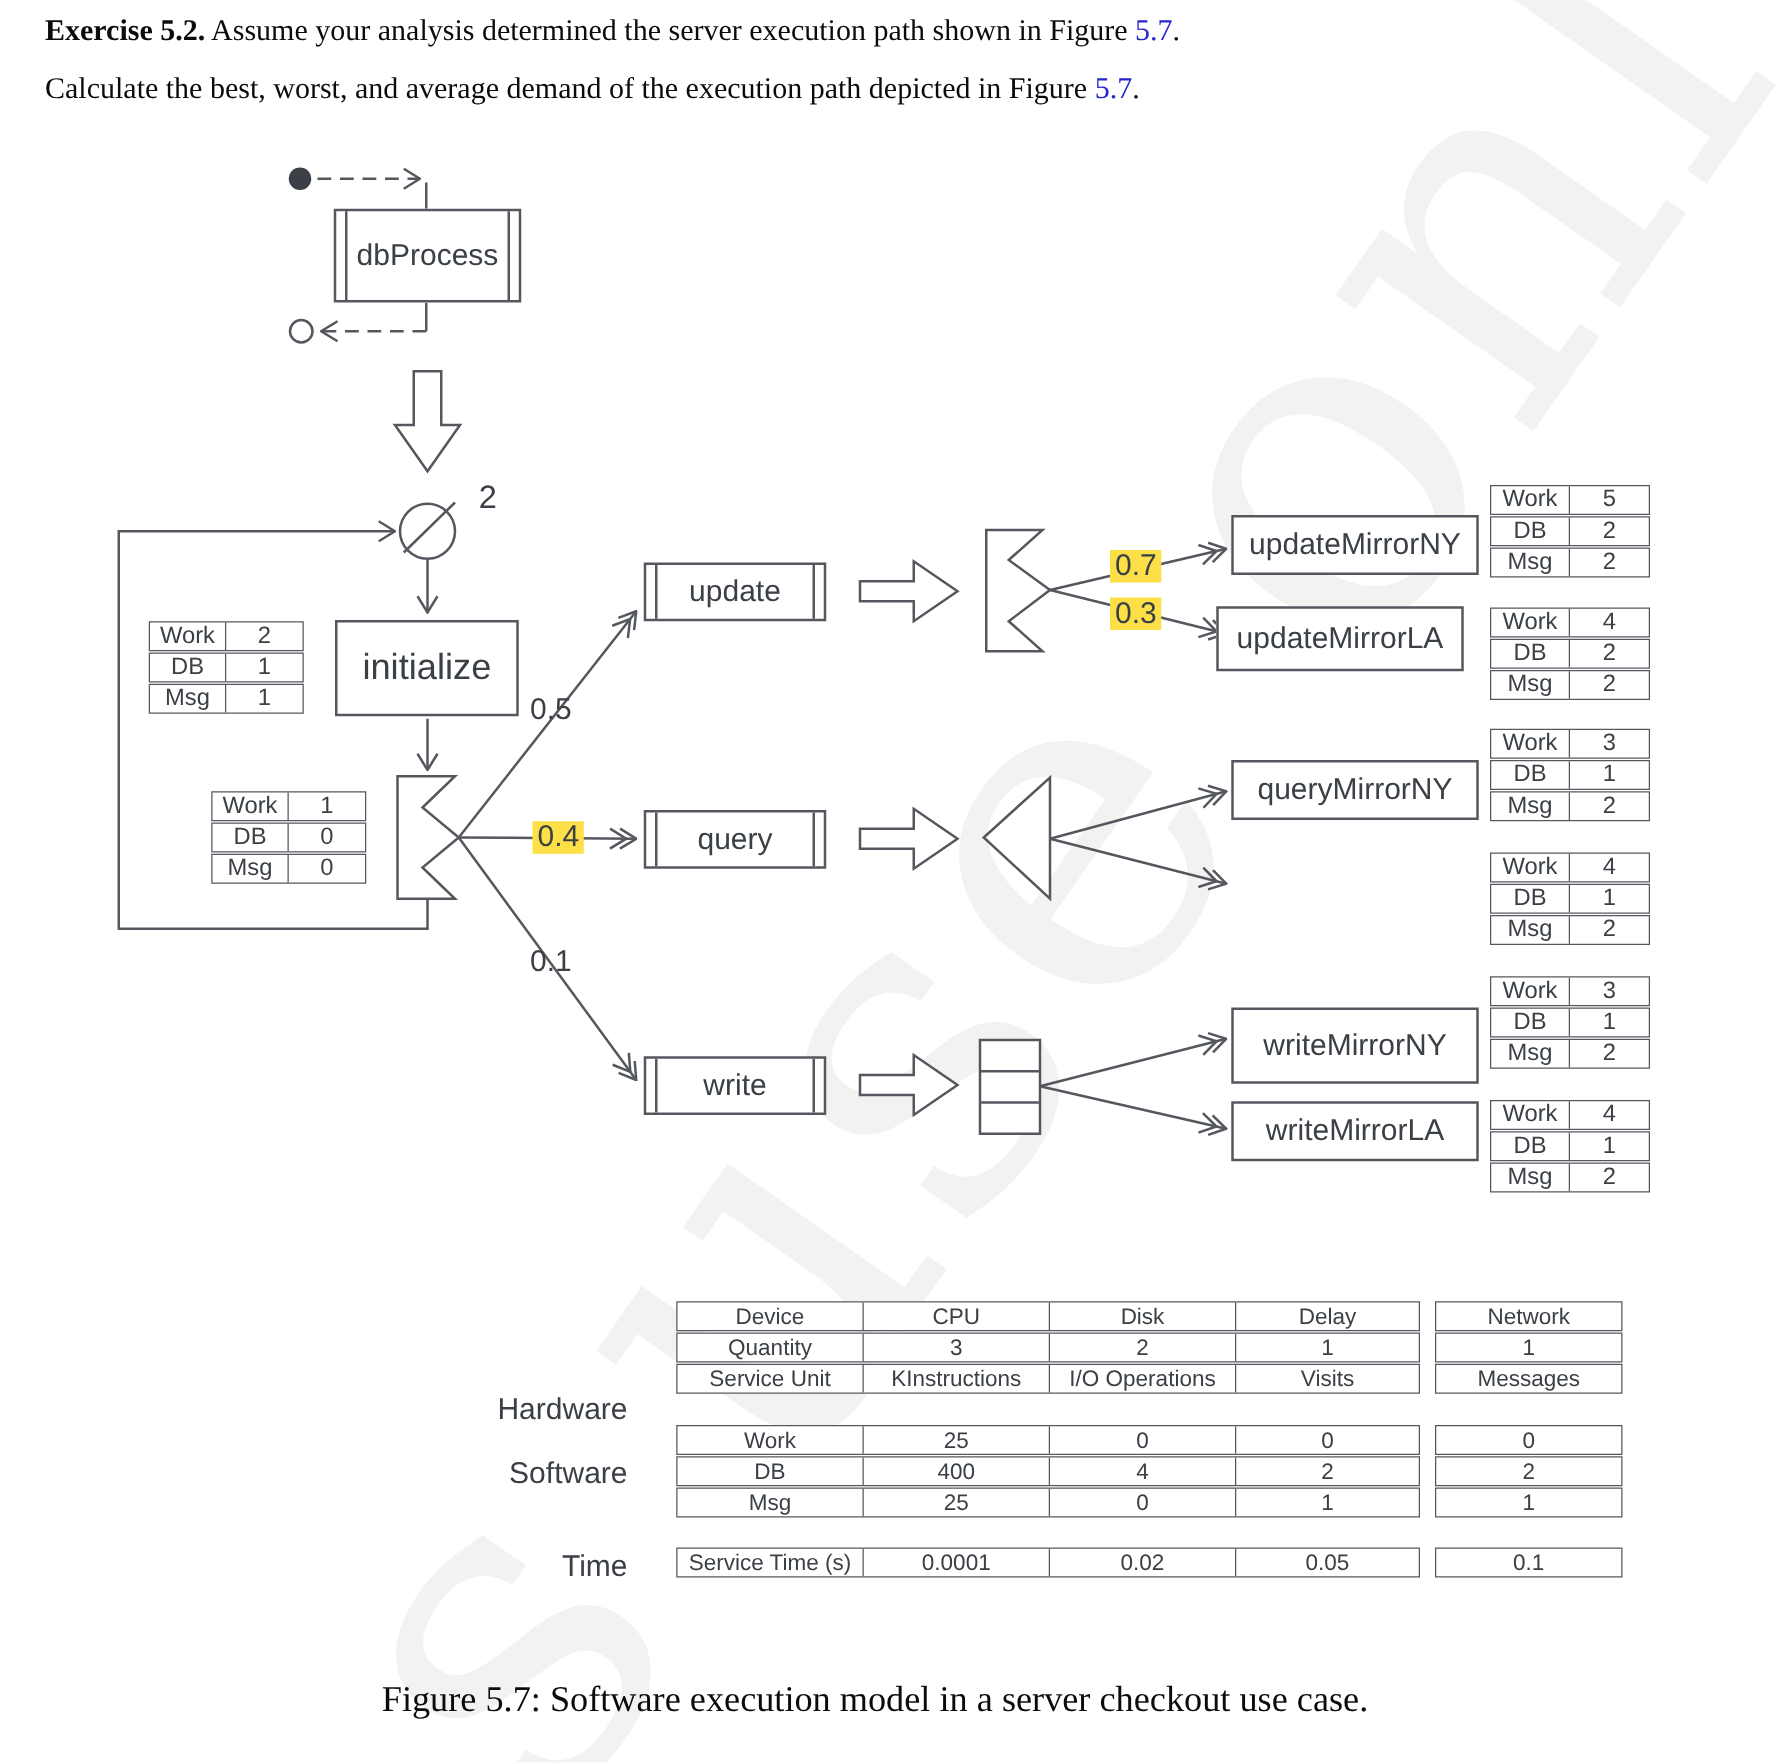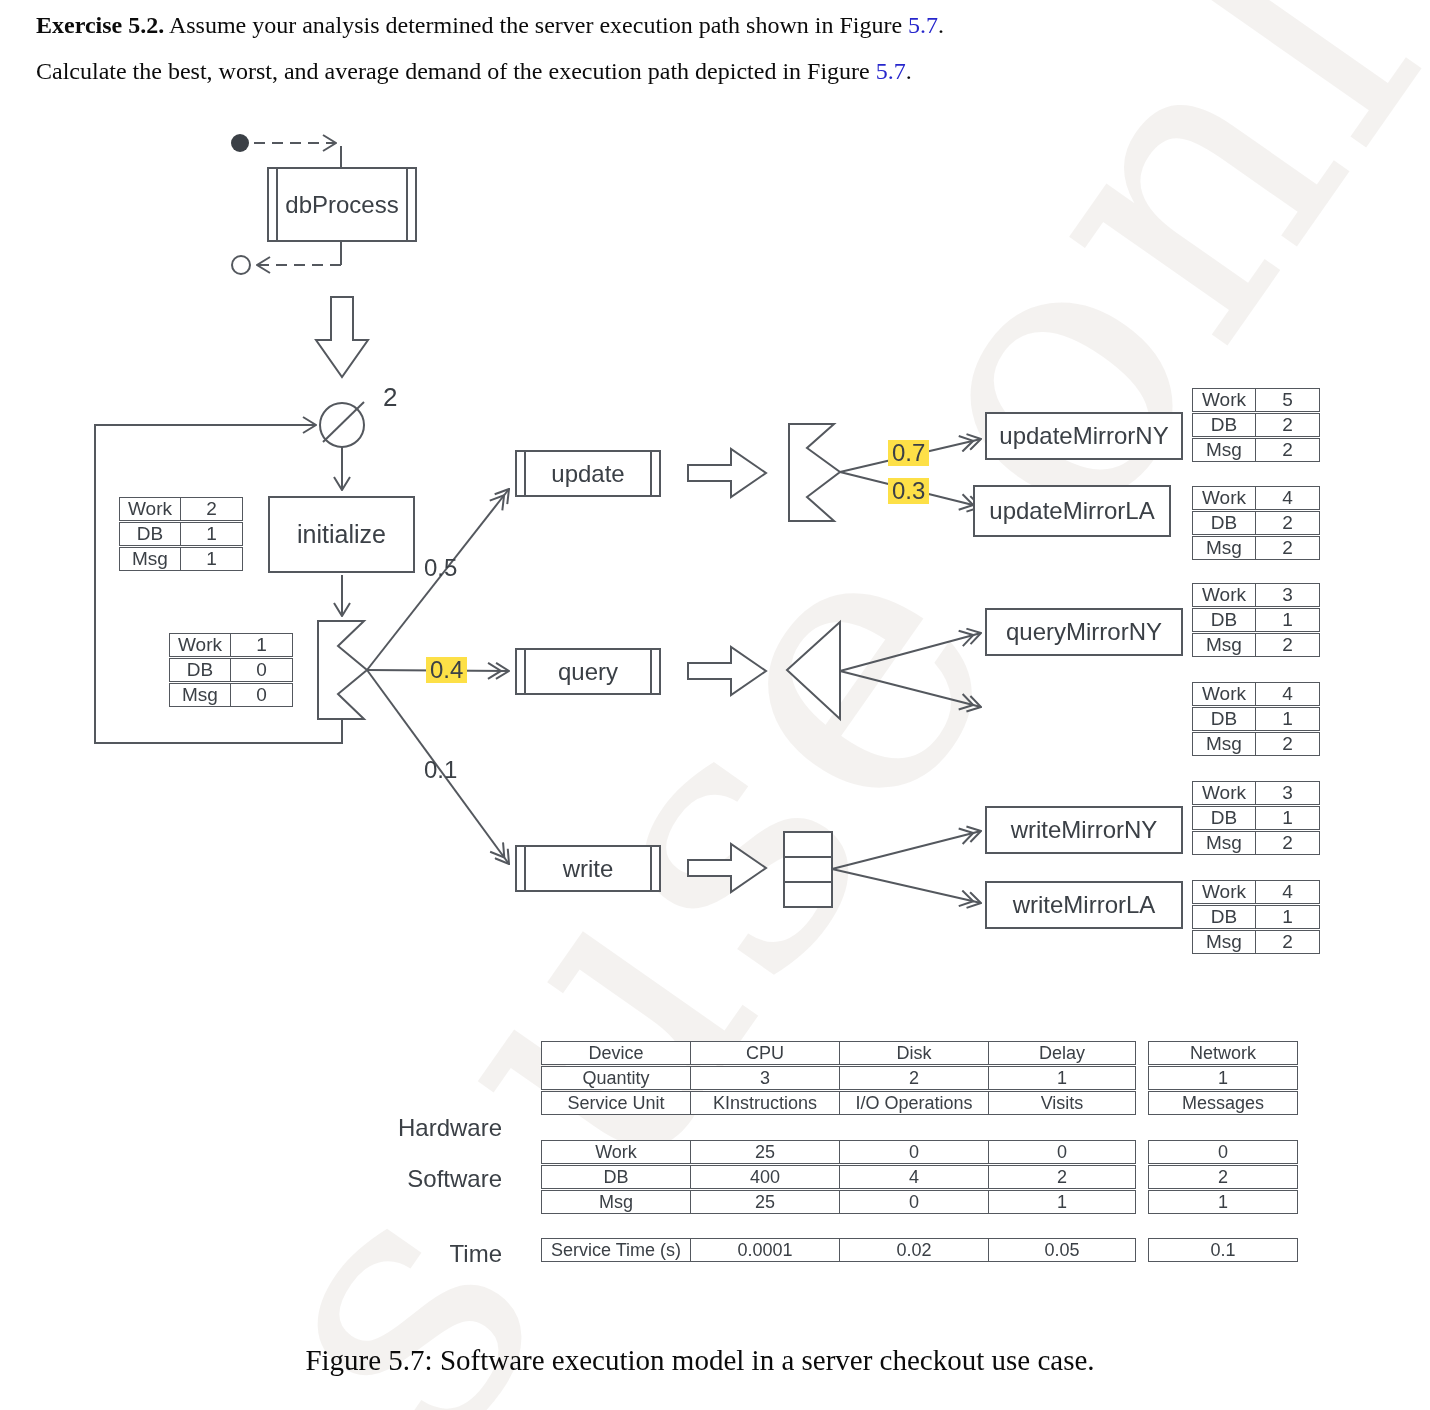--- a/index.html
+++ b/index.html
@@ -167,21 +167,21 @@
     <line x1="784" y1="882" x2="832" y2="882"></line>
     <line x1="832" y1="869" x2="981" y2="831" marker-end="url(#c2)"></line>
     <line x1="832" y1="869" x2="981" y2="903" marker-end="url(#c2)"></line>
   </svg>
 
   <div class="activity-box" style="left:267px;top:167px;width:150px;height:75px;">
       <span>dbProcess</span>
     </div>
   <span class="plabel" style="left:383px;top:384px;font-size:26px;">2</span>
 
-  <div class="proc-box" style="left:268px;top:496px;width:147px;height:77px;font-size:25px;">
+  <div class="proc-box" style="left:268px;top:496px;width:147px;height:77px;font-size:29px;">
       <span>initialize</span>
     </div>
 
   <div class="activity-box" style="left:515px;top:450px;width:146px;height:47px;">
       <span>update</span>
     </div>
   <div class="activity-box" style="left:515px;top:648px;width:146px;height:47px;">
       <span>query</span>
     </div>
   <div class="activity-box" style="left:515px;top:845px;width:146px;height:47px;">
@@ -196,21 +196,21 @@
 
   <div class="proc-box" style="left:985px;top:412px;width:198px;height:48px;">
       <span>updateMirrorNY</span>
     </div>
   <div class="proc-box" style="left:973px;top:485px;width:198px;height:52px;">
       <span>updateMirrorLA</span>
     </div>
   <div class="proc-box" style="left:985px;top:608px;width:198px;height:48px;">
       <span>queryMirrorNY</span>
     </div>
-  <div class="proc-box" style="left:985px;top:806px;width:198px;height:48px;">
+  <div class="proc-box" style="left:985px;top:806px;width:198px;height:61px;">
       <span>writeMirrorNY</span>
     </div>
   <div class="proc-box" style="left:985px;top:881px;width:198px;height:48px;">
       <span>writeMirrorLA</span>
     </div>
 
   <div class="mini-table" style="left:119px;top:497px;width:124px;">
     <div class="mt-row">
         <span class="mt-l">Work</span>
         <span class="mt-v">2</span>

